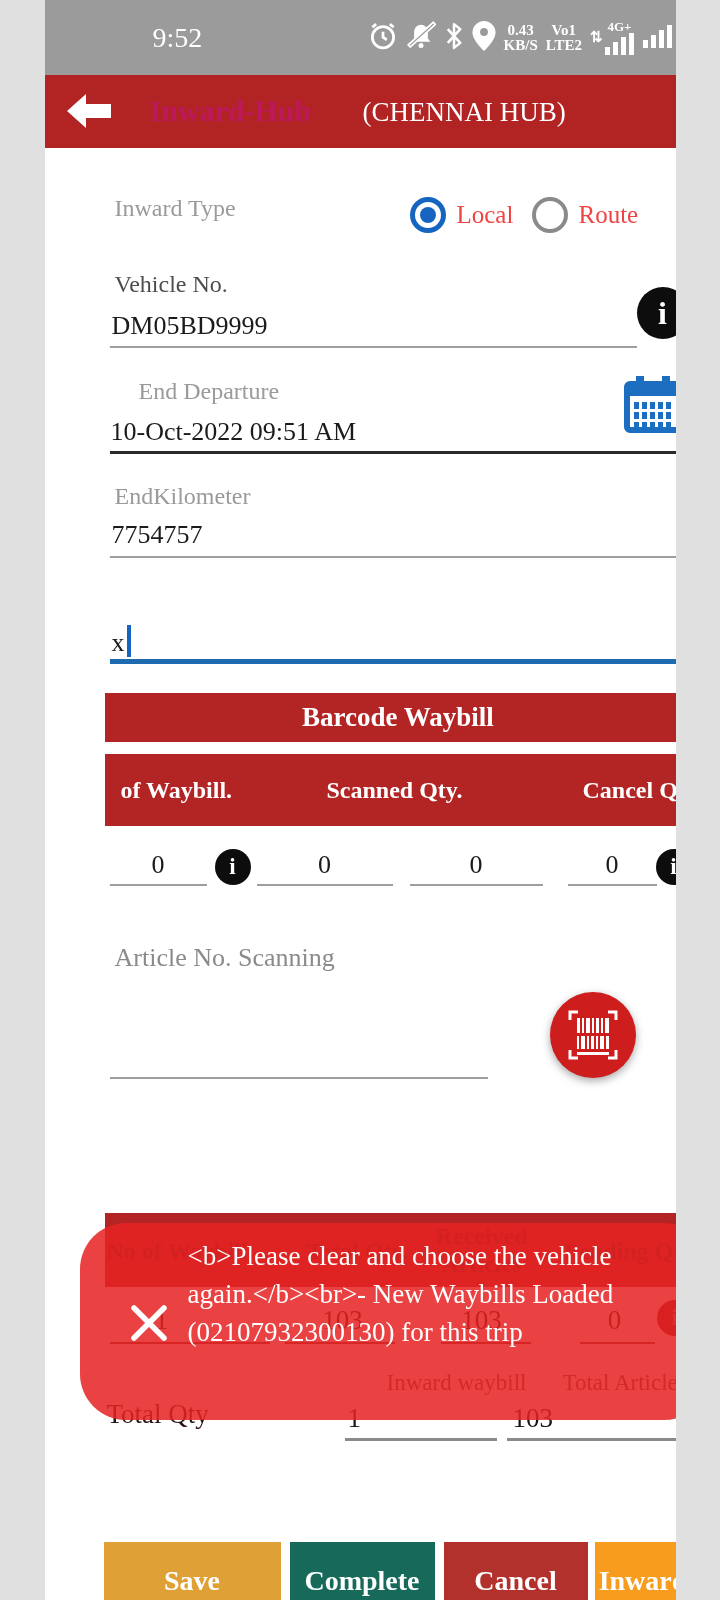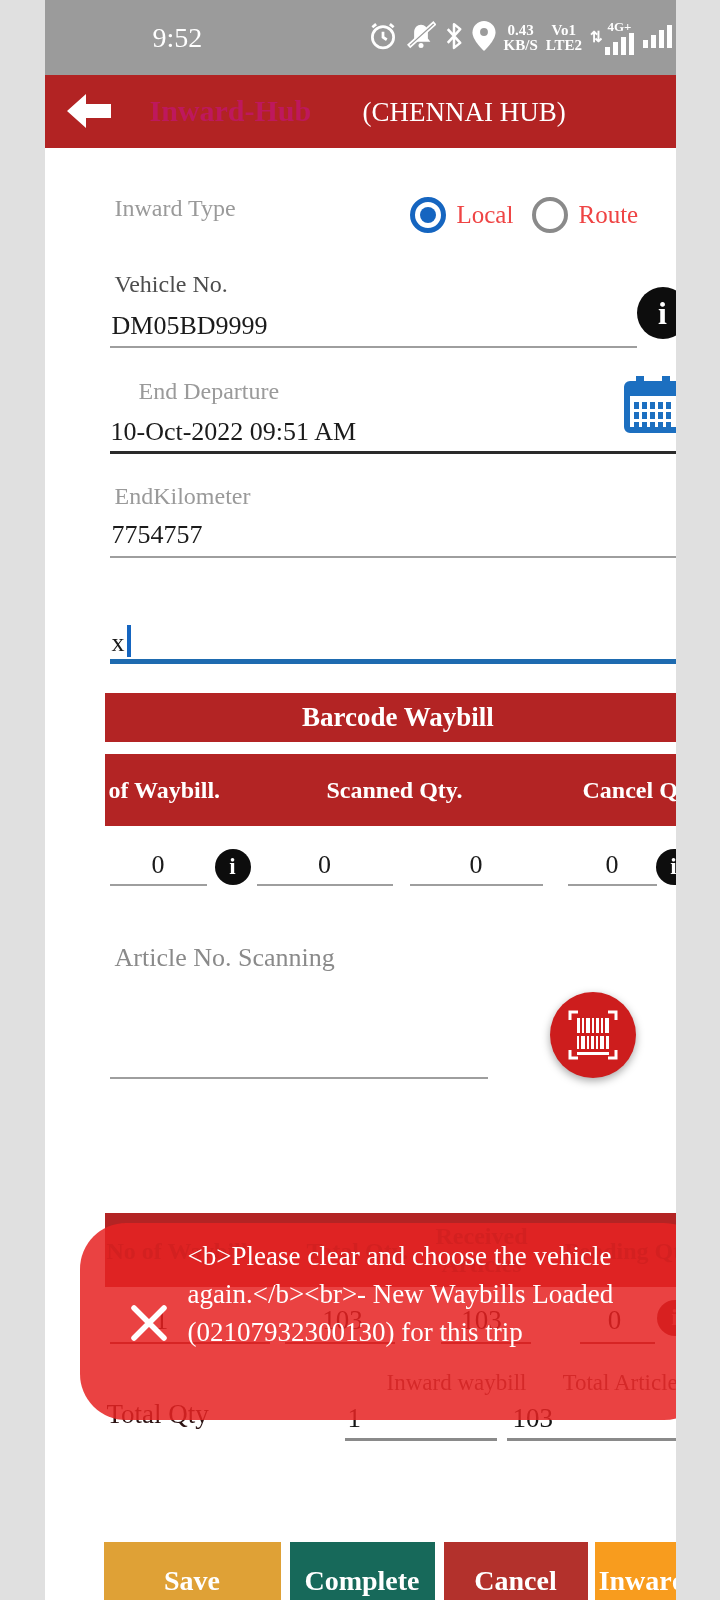--- a/index.html
+++ b/index.html
@@ -188,21 +188,21 @@
 
   <div class="abs lbl" style="left:70px;top:483px;">EndKilometer</div>
   <div class="abs val" style="left:67px;top:520px;">7754757</div>
   <div class="abs uline" style="left:65px;top:556px;width:572px;"></div>
 
   <div class="abs val" style="left:67px;top:625px;"><span>x</span><span class="cursor"></span></div>
   <div class="abs uline-blue" style="left:65px;top:659px;width:575px;"></div>
 
   <div class="abs secbar" style="top:693px;">Barcode Waybill</div>
   <div class="abs theader" style="top:754px;height:72px;">
-    <span class="thlbl" style="left:4px;top:23px;">of Waybill.</span>
+    <span class="thlbl" style="left:16px;top:23px;">of Waybill.</span>
     <span class="thlbl" style="left:222px;top:23px;">Scanned Qty.</span>
     <span class="thlbl" style="left:478px;top:23px;">Cancel Q</span>
   </div>
   <div class="abs zeroval" style="left:65px;top:850px;width:97px;">0</div>
   <div class="abs uline" style="left:65px;top:884px;width:97px;"></div>
   <div class="abs miniinfo" style="left:170px;top:849px;">i</div>
   <div class="abs zeroval" style="left:212px;top:850px;width:136px;">0</div>
   <div class="abs uline" style="left:212px;top:884px;width:136px;"></div>
   <div class="abs zeroval" style="left:365px;top:850px;width:133px;">0</div>
   <div class="abs uline" style="left:365px;top:884px;width:133px;"></div>

